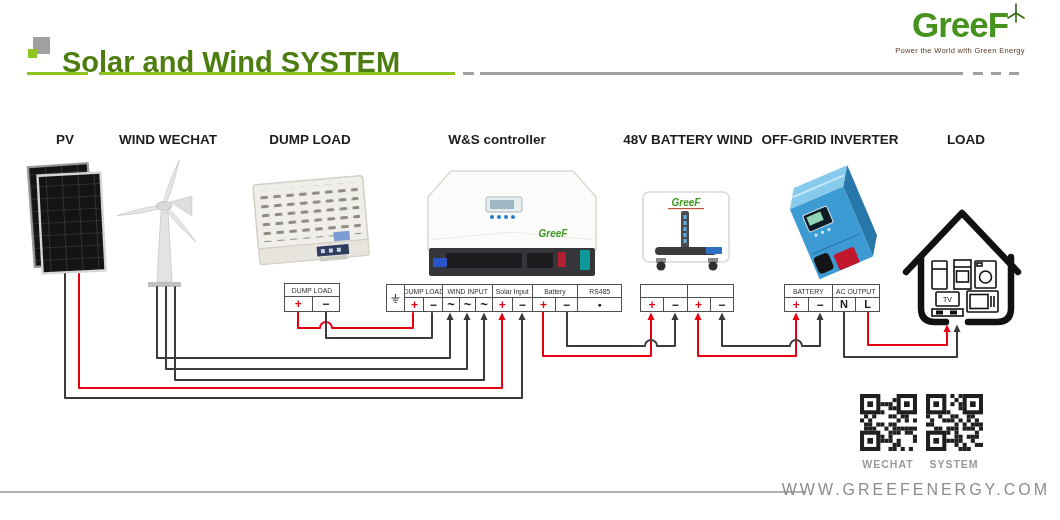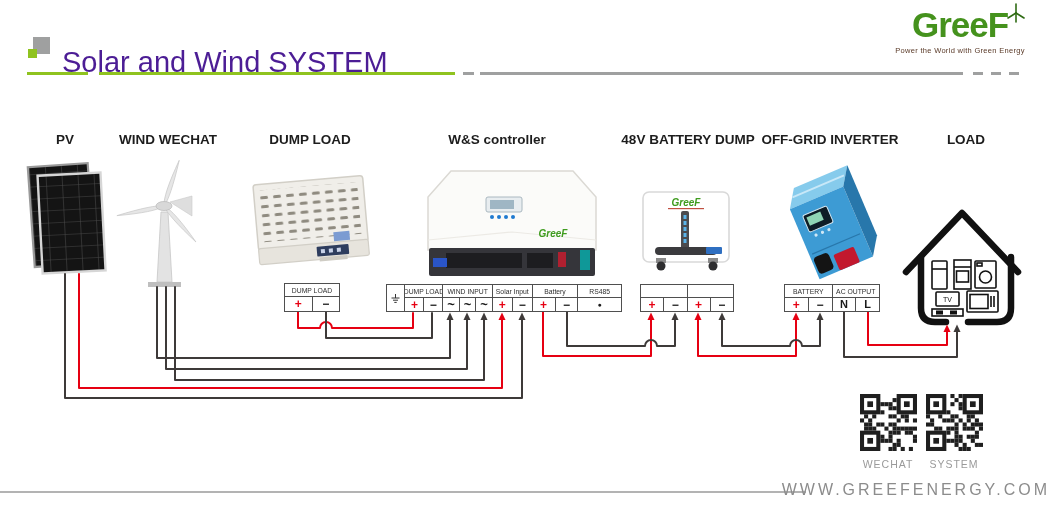--- a/index.html
+++ b/index.html
@@ -1,22 +1,22 @@
 <!DOCTYPE html>
 <html><head>
 <meta charset="utf-8">
 <style>
   html,body{margin:0;padding:0}
   body{width:1060px;height:520px;position:relative;background:#fff;
        font-family:"Liberation Sans",sans-serif;overflow:hidden}
   .abs{position:absolute}
 
   
-  .title{position:absolute;left:62px;top:27px;font-size:29px;font-weight:normal;
-         color:#4c1d95;letter-spacing:0;white-space:nowrap}
+  .title{position:absolute;left:62px;top:27px;font-size:29px;font-weight:bold;
+         color:#4d7c0f;letter-spacing:0;white-space:nowrap}
   .title-icon{position:absolute;left:33px;top:37px;width:17px;height:17px;background:#9fa0a0}
   .title-icon::after{content:'';position:absolute;left:-5px;bottom:-4px;width:9px;height:9px;background:#8fc31f}
   .rule{position:absolute;top:72px;height:3px}
   .rule.green{background:#8fc31f}
   .rule.gray{background:#9fa0a0}
 
   .logo{position:absolute;left:875px;top:6px;width:170px;text-align:center}
   .logo-name{font-size:35px;font-weight:bold;color:#45921d;letter-spacing:-1px;line-height:1.1}
   .logo-tagline{font-size:7.5px;font-weight:normal;color:#5a3a28;letter-spacing:.3px;margin-top:1px;white-space:nowrap}
   .logo-turbine{position:absolute;left:128px;top:-3px}
@@ -37,21 +37,21 @@
         font-size:12px;font-weight:bold;color:#1a1a1a;line-height:1}
   .cell+.cell{border-left:1px solid #4f4f4f}
   .cell.plus{color:#e60012}
   .cell.tilde{font-size:13px}
   .cell.dot{font-size:7px}
   .gcell{display:flex;align-items:center;justify-content:center}
 
   
   .qr{position:absolute;width:57px;height:57px;background:#fff}
   .qr-label{position:absolute;top:458px;transform:translateX(-50%);font-size:10.5px;
-            color:#9a9a9a;letter-spacing:1px;font-weight:normal}
+            color:#9a9a9a;letter-spacing:1px;font-weight:bold}
 
   
   .footer-line{position:absolute;left:0;top:491px;width:806px;height:2px;background:#b3b3b3}
   .website{position:absolute;right:10px;top:481px;font-family:Liberation Sans, sans-serif;
            font-size:16px;color:#8c8c8c;letter-spacing:3px;white-space:nowrap}
 </style>
 </head>
 <body>
 
 <span class="title-icon"></span>
@@ -75,21 +75,21 @@
         <path d="M13,10 L21,15"></path>
         <path d="M13,10 L13,19"></path>
     </g>
   </svg>
 </div>
 
 <div class="comp-label" style="left:65px">PV</div>
 <div class="comp-label" style="left:168px">WIND WECHAT</div>
 <div class="comp-label" style="left:310px">DUMP LOAD</div>
 <div class="comp-label" style="left:497px">W&amp;S controller</div>
-<div class="comp-label" style="left:688px">48V BATTERY DUMP</div>
+<div class="comp-label" style="left:688px">48V BATTERY WIND</div>
 <div class="comp-label" style="left:830px">OFF-GRID INVERTER</div>
 <div class="comp-label" style="left:966px">LOAD</div>
 
 <svg class="abs" style="left:0;top:0" width="1060" height="520" viewBox="0 0 1060 520">
   <defs>
     <pattern id="pvgrid" width="16" height="12.3" patternUnits="userSpaceOnUse">
       <rect width="16" height="12.3" fill="#141414"></rect>
       <path d="M16 0 H0 V12.3" fill="none" stroke="#4a4a4a" stroke-width="1.1"></path>
     </pattern>
     <pattern id="vent" width="13" height="9" patternUnits="userSpaceOnUse">

